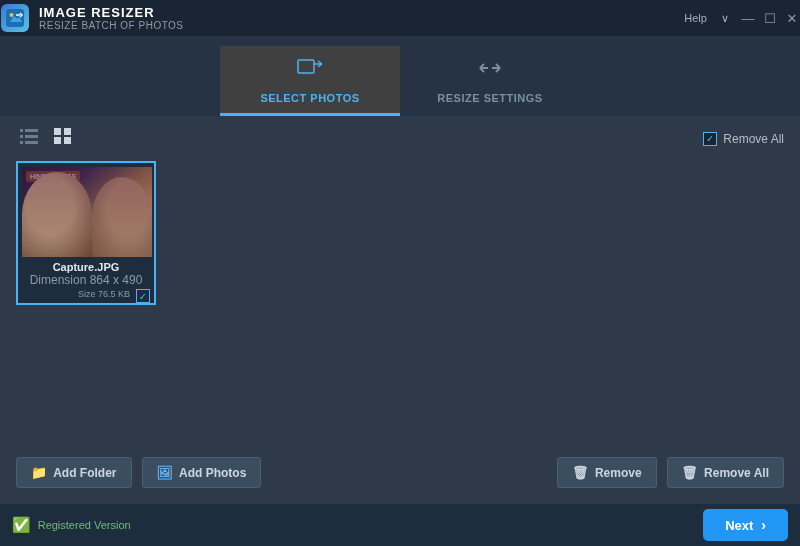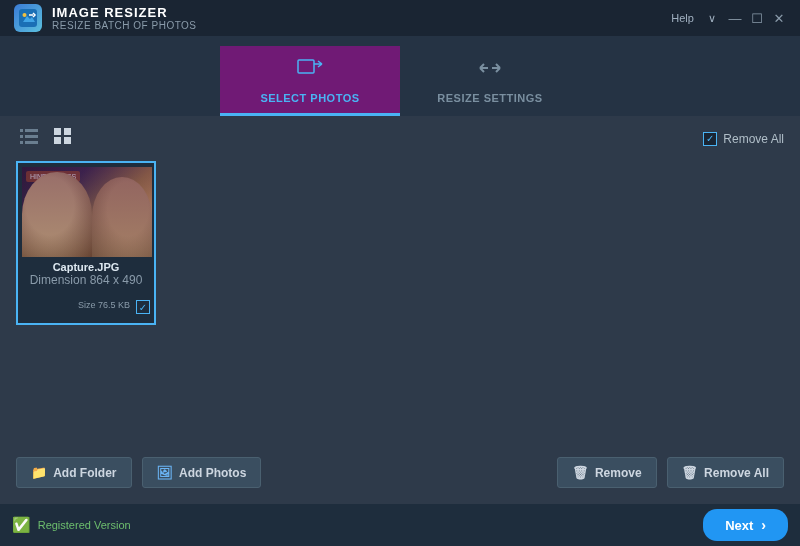--- a/index.html
+++ b/index.html
@@ -13,21 +13,21 @@
       display: flex;
       flex-direction: column;
     }
 
     
     .titlebar {
       background: #1a2533;
       display: flex;
       align-items: center;
       justify-content: space-between;
-      padding: 0 14px;
+      padding: 0 1px;
       height: 36px;
       flex-shrink: 0;
     }
     .titlebar-left {
       display: flex;
       align-items: center;
       gap: 10px;
     }
     .app-icon {
       width: 28px;
@@ -102,21 +102,21 @@
       cursor: pointer;
       color: #7a8fa0;
       font-size: 11px;
       font-weight: 600;
       letter-spacing: 0.5px;
       gap: 6px;
       border-bottom: 3px solid transparent;
       position: relative;
     }
     .tab.active {
-      background: #701a75;
+      background: #404040;
       color: #4ab3f4;
       border-bottom: 3px solid #4ab3f4;
     }
     .tab-icon {
       font-size: 22px;
     }
 
     
     .main {
       flex: 1;
@@ -170,21 +170,21 @@
       display: flex;
       flex-wrap: wrap;
       align-content: flex-start;
       gap: 12px;
       overflow-y: auto;
     }
     .photo-card {
       background: #1e2d3d;
       border: 2px solid #4ab3f4;
       width: 140px;
-      padding: 4px 4px 9px 4px;
+      padding: 4px 4px 0 4px;
       cursor: pointer;
       position: relative;
     }
     .photo-thumb {
       width: 130px;
       height: 90px;
       background: linear-gradient(135deg, #2a1a2e 0%, #3d2a4a 30%, #b08040 60%, #e0a060 80%, #7090b0 100%);
       position: relative;
       overflow: hidden;
     }
@@ -230,21 +230,21 @@
       font-size: 12px;
       color: #8a9baa;
     }
     .photo-size {
       font-size: 9px;
       color: #8a9baa;
     }
     .photo-check-area {
       display: flex;
       justify-content: flex-end;
-      margin-top: 13px;
+      margin-top: 2px;
     }
     .photo-checkbox {
       width: 14px;
       height: 14px;
       border: 1px solid #4ab3f4;
       background: #1e2d3d;
       display: flex;
       align-items: center;
       justify-content: center;
       color: #4ab3f4;
@@ -313,21 +313,21 @@
       font-size: 12px;
       color: #8a9baa;
     }
     .status-center strong {
       color: #cdd6e0;
     }
     .btn-next {
       background: #2196f3;
       color: white;
       border: none;
-      border-radius: 14px;
+      border-radius: 5px;
       padding: 8px 22px;
       font-size: 13px;
       font-weight: 700;
       cursor: pointer;
       display: flex;
       align-items: center;
       gap: 8px;
       text-align: center;
     }
     .btn-next-arrow { font-size: 14px; }

